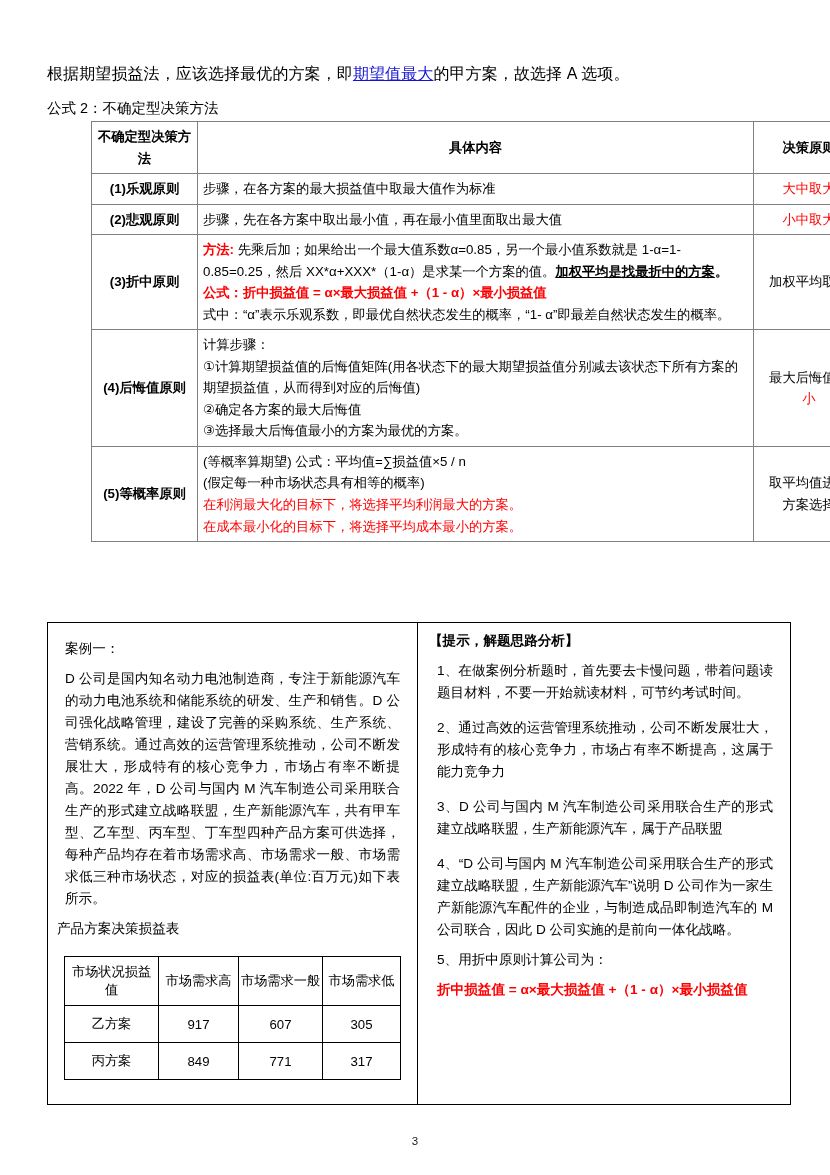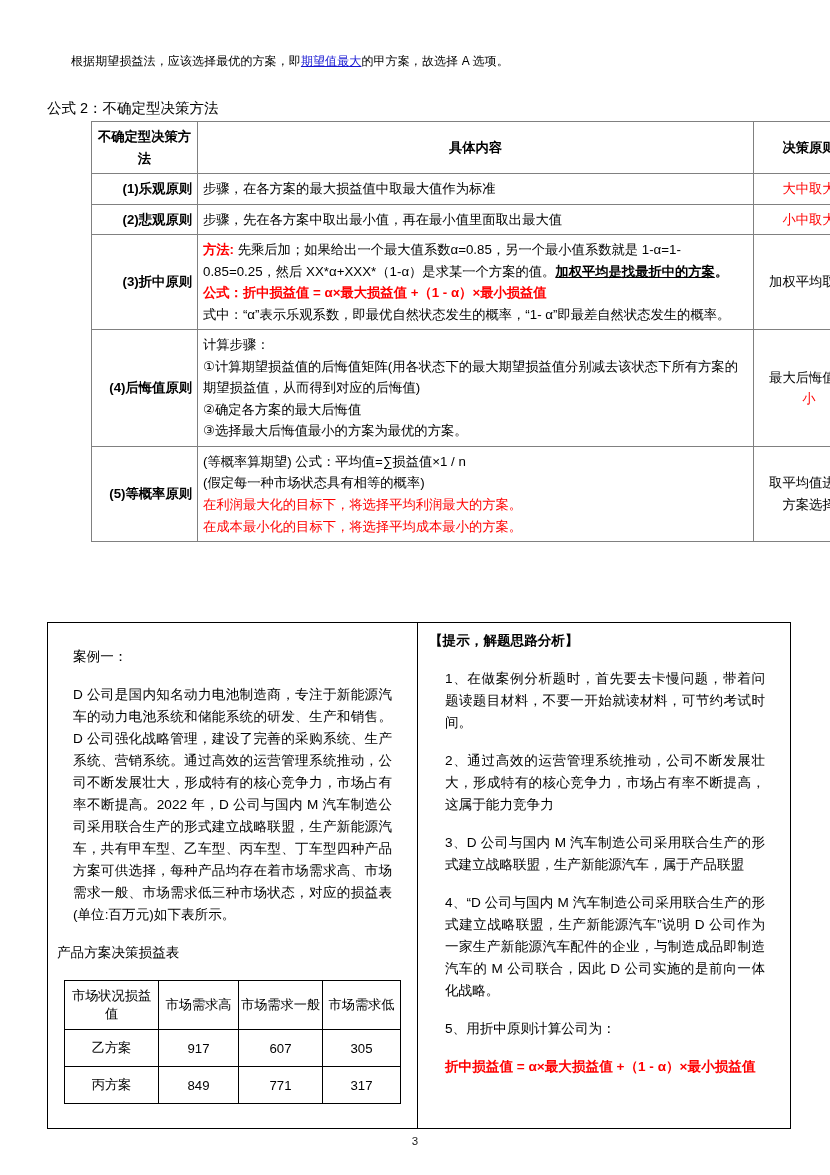--- a/index.html
+++ b/index.html
@@ -18,26 +18,25 @@
   .page {
     position: absolute;
     left: 0; top: 0;
     width: 830px;
     height: 1175px;
     padding: 0;
   }
   .intro {
     position: absolute;
     left: 47px;
-    top: 52px;
+    top: 62px;
     width: 745px;
-    font-size: 12px;
+    font-size: 16px;
     line-height: 1.55;
     letter-spacing: 0.1px;
-    margin-left: 24px;
   }
   .link-ul {
     color: #1414d2;
     text-decoration: underline;
   }
   .formula-title {
     position: absolute;
     left: 47px;
     top: 98px;
     font-size: 14.5px;
@@ -53,21 +52,21 @@
     table-layout: fixed;
     font-size: 13.3px;
     margin-left: 44px;
   }
   table.main-table td {
     border: 1px solid #808080;
     vertical-align: middle;
     padding: 4px 5px;
     line-height: 1.62;
   }
-  table.main-table td.c1 { width: 95px; text-align: right; font-weight: bold; }
+  table.main-table td.c1 { width: 95px; text-align: center; font-weight: bold; }
   table.main-table td.c2 { width: 545px; text-align: left; }
   table.main-table td.c3 { width: 100px; text-align: center; }
   .hdr { font-weight: bold; text-align: center !important; }
   .red { color: #ff0000; }
   .redb { color: #ff0000; font-weight: bold; }
   .bu { font-weight: bold; text-decoration: underline; }
   .b { font-weight: bold; }
 
   
   .case-wrap {
@@ -84,21 +83,21 @@
     box-sizing: border-box;
     border-right: 1px solid #000000;
     padding: 7px 9px 8px 9px;
   }
   .case-right {
     width: 373px;
     box-sizing: border-box;
     padding: 7px 9px 8px 11px;
   }
   .case-left p, .case-right p {
-    margin: 16px;
+    margin: 8px;
     font-size: 13.6px;
     line-height: 1.62;
     text-align: justify;
     text-justify: inter-ideograph;
   }
   .case-right p { margin-bottom: 13px; }
   .case-right p:last-child { margin-bottom: 0; }
   .tip-title {
     font-weight: bold;
     margin: 0 0 2px 0 !important;
@@ -184,21 +183,21 @@
           <div>①计算期望损益值的后悔值矩阵(用各状态下的最大期望损益值分别减去该状态下所有方案的期望损益值，从而得到对应的后悔值)</div>
           <div>②确定各方案的最大后悔值</div>
           <div>③选择最大后悔值最小的方案为最优的方案。</div>
         </td>
         <td class="c3"><span>最大后悔值取</span><br><span class="red">小</span></td>
       </tr>
 
       <tr>
         <td class="c1">(5)等概率原则</td>
         <td class="c2">
-          <div>(等概率算期望) 公式：平均值=∑损益值×1 / n</div>
+          <div>(等概率算期望) 公式：平均值=∑损益值×5 / n</div>
           <div>(假定每一种市场状态具有相等的概率)</div>
           <div class="red">在利润最大化的目标下，将选择平均利润最大的方案。</div>
           <div class="red">在成本最小化的目标下，将选择平均成本最小的方案。</div>
         </td>
         <td class="c3"><span>取平均值进行</span><br><span>方案选择</span></td>
       </tr>
     </tbody>
   </table>
 
   <div class="case-wrap">

